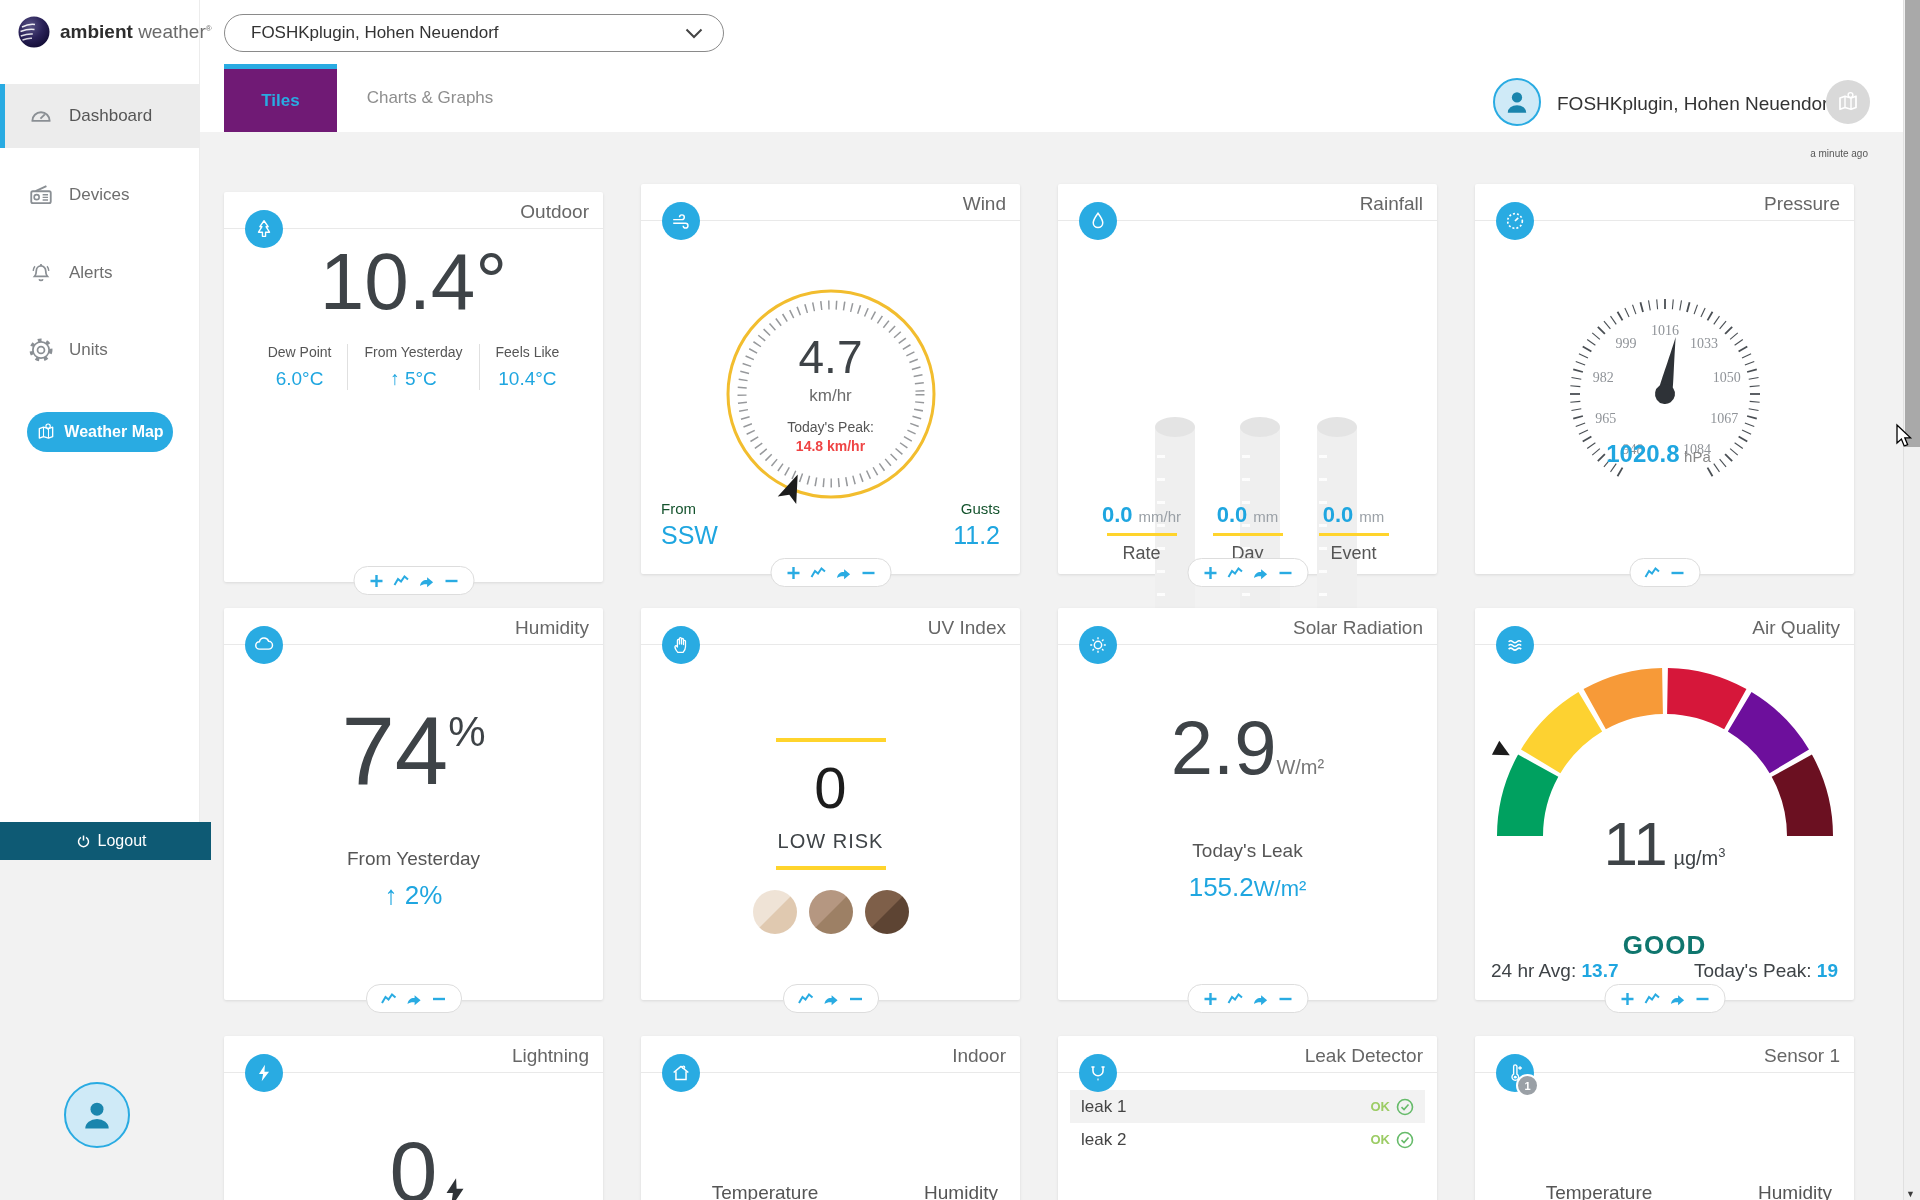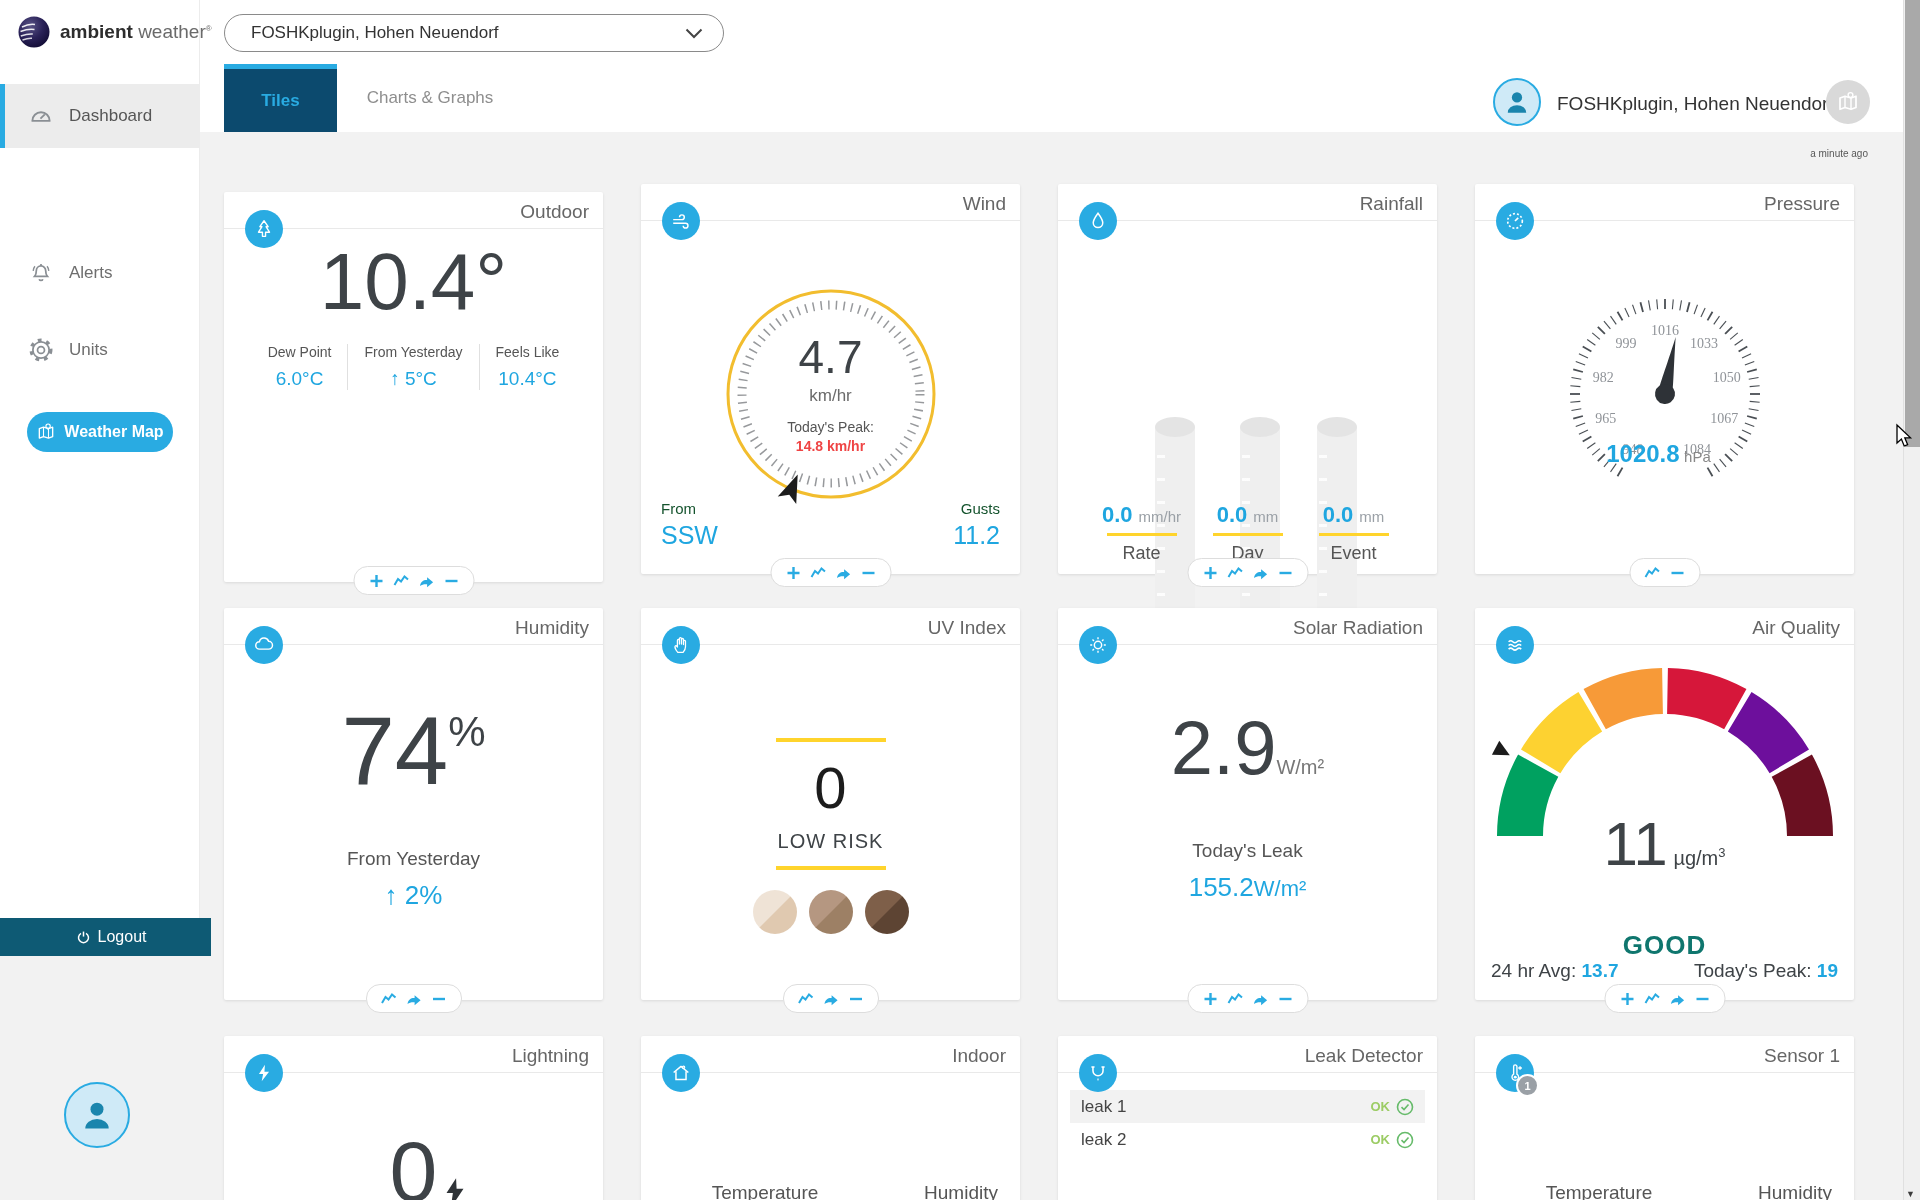--- a/index.html
+++ b/index.html
@@ -10,34 +10,34 @@
   
   .topbar{position:absolute;left:200px;top:0;right:0;height:132px;background:#fff;}
 
   .station-select{position:absolute;left:224px;top:14px;width:500px;height:38px;background:#fff;
        border:1px solid #8a8a8a;border-radius:19px;box-sizing:border-box;display:flex;
        align-items:center;padding:0 20px 0 26px;font-size:17px;color:#333;cursor:pointer;}
   .station-select .chev{margin-left:auto;}
 
   .tab{position:absolute;top:64px;height:68px;display:flex;align-items:center;justify-content:center;
        font-size:17px;box-sizing:border-box;}
-  .tab.active{left:224px;width:113px;background:#0c4a6e;border-top:5px solid #29abe2;
+  .tab.active{left:224px;width:113px;background:#701a75;border-top:5px solid #29abe2;
        color:#29abe2;font-weight:bold;}
   .tab.inactive{left:355px;width:150px;color:#8e8e8e;}
 
   .user-avatar{position:absolute;left:1493px;top:78px;width:48px;height:48px;border-radius:50%;
        background:#cfeaf7;border:2px solid #29abe2;box-sizing:border-box;display:flex;
        align-items:center;justify-content:center;}
   .user-name{position:absolute;left:1557px;top:93px;font-size:19px;color:#333;}
   .map-btn{position:absolute;left:1826px;top:80px;width:44px;height:44px;border-radius:50%;
        background:#d9d9d9;display:flex;align-items:center;justify-content:center;cursor:pointer;}
   .updated{position:absolute;right:52px;top:148px;font-size:10px;color:#575757;}
 
   
-  .sidebar{position:absolute;left:0;top:0;width:200px;height:956px;background:#fff;z-index:5;
+  .sidebar{position:absolute;left:0;top:0;width:200px;height:860px;background:#fff;z-index:5;
        border-right:1px solid #ececec;box-sizing:border-box;}
   .logo{position:absolute;left:16px;top:14px;display:flex;align-items:center;}
   .brand{margin-left:8px;font-size:19px;white-space:nowrap;}
   .brand b{color:#2d2d2d;}
   .brand span{color:#6a6a6a;}
   .brand sup{font-size:8px;color:#6a6a6a;}
   .nav-item{position:absolute;left:0;width:200px;height:64px;display:flex;align-items:center;
        padding-left:28px;box-sizing:border-box;cursor:pointer;}
   .nav-item .nav-label{margin-left:15px;font-size:17px;color:#6e6e6e;}
   .nav-item.active{background:#ececec;border-left:5px solid #29abe2;padding-left:23px;}
@@ -179,20 +179,29 @@
     </svg>
     <div class="brand"><b>ambient</b> <span>weather</span><sup>®</sup></div>
   </div>
 
   <div class="nav-item active" style="top:84px">
     <svg width="26" height="26" viewBox="0 0 24 24">
       <path d="M4 16.5 a8 8 0 0 1 16 0 Z" fill="none" stroke="#8a8f94" stroke-width="1.7" stroke-linejoin="round"></path>
       <path d="M11.5 14.5 L15.5 10.5" stroke="#8a8f94" stroke-width="1.7"></path>
     </svg>
     <span class="nav-label">Dashboard</span>
+  </div>
+  <div class="nav-item" style="top:163px">
+    <svg width="26" height="26" viewBox="0 0 24 24">
+      <rect x="3" y="8.5" width="18" height="11" rx="1.5" fill="none" stroke="#8a8f94" stroke-width="1.7"></rect>
+      <path d="M7 8.5 L17 3.8" stroke="#8a8f94" stroke-width="1.7" fill="none"></path>
+      <circle cx="8" cy="14" r="2.3" fill="none" stroke="#8a8f94" stroke-width="1.5"></circle>
+      <path d="M13.5 11.8 h5 M13.5 14.2 h5 M13.5 16.6 h5" stroke="#8a8f94" stroke-width="1.3"></path>
+    </svg>
+    <span class="nav-label">Devices</span>
   </div>
   <div class="nav-item" style="top:241px">
     <svg width="26" height="26" viewBox="0 0 24 24">
       <path d="M12 5.5 a4.3 4.3 0 0 1 4.3 4.3 c0 3 .8 4.4 1.6 5.3 H6.1 c.8-.9 1.6-2.3 1.6-5.3 A4.3 4.3 0 0 1 12 5.5 Z" fill="none" stroke="#8a8f94" stroke-width="1.6"></path>
       <path d="M12 5.5 V3.8 M10.3 17.7 a1.8 1.8 0 0 0 3.4 0" stroke="#8a8f94" stroke-width="1.6" fill="none"></path>
       <path d="M4.8 10 a7.5 7.5 0 0 1 1.6-4.2 M19.2 10 a7.5 7.5 0 0 0 -1.6-4.2" stroke="#8a8f94" stroke-width="1.3" fill="none"></path>
     </svg>
     <span class="nav-label">Alerts</span>
   </div>
   <div class="nav-item" style="top:318px">

